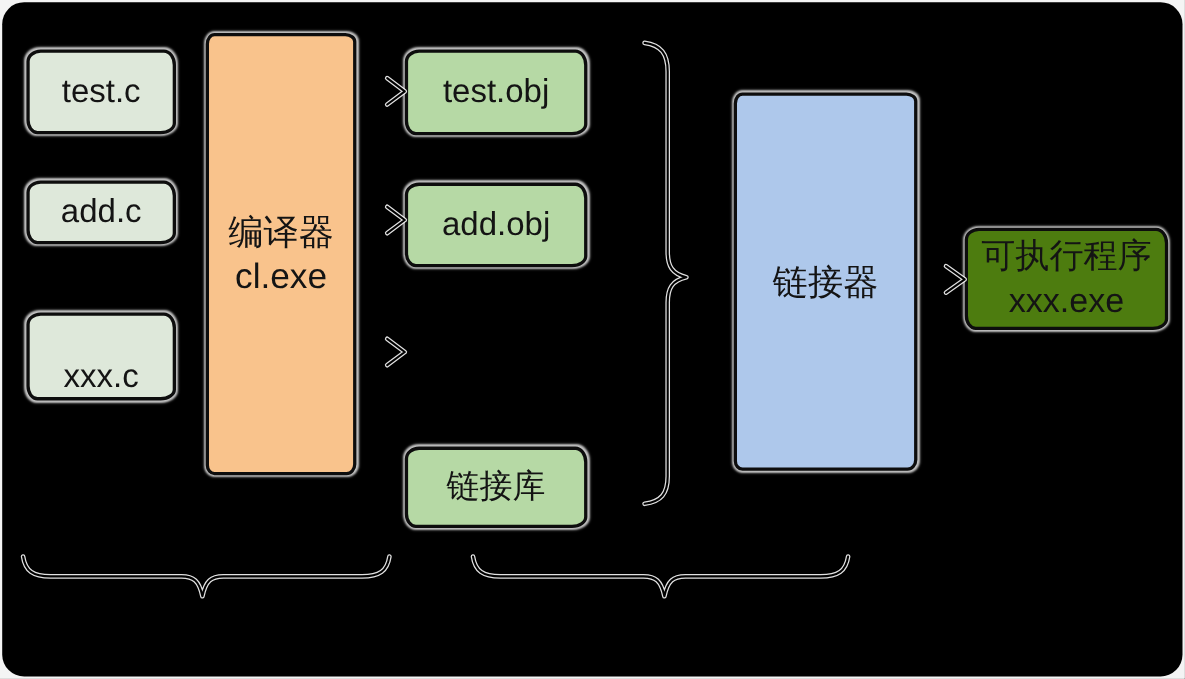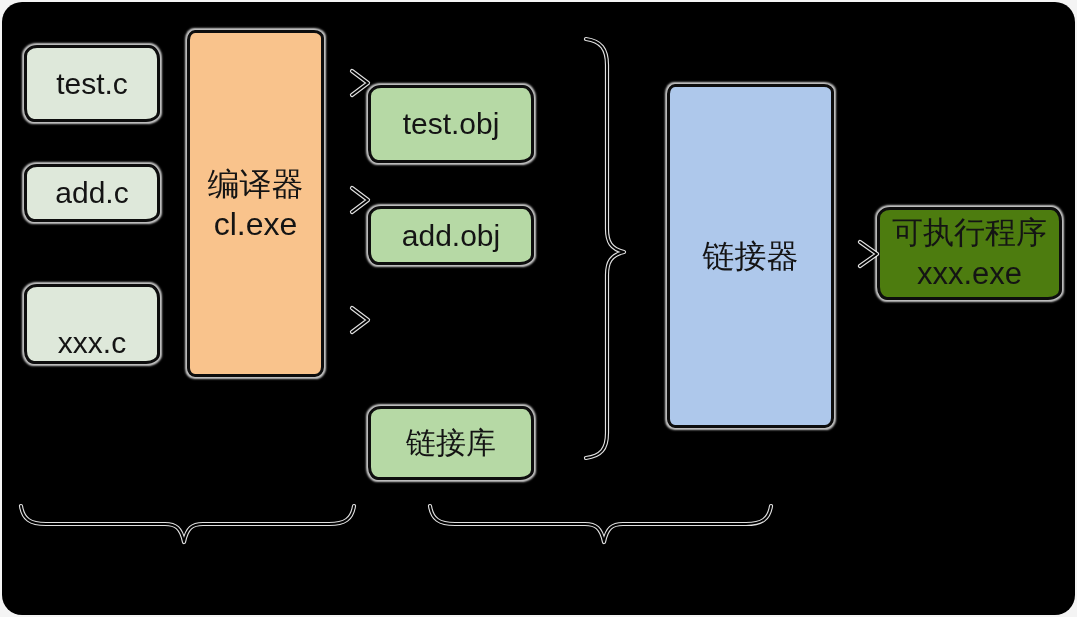--- a/index.html
+++ b/index.html
@@ -42,27 +42,27 @@
     text-align: center;
     line-height: 1.25;
   }
   .box .lbl { font-size: 30px; }
   .src-box  { background: #dee8da; left: 22px;  width: 136px; }
   .src-1 { top: 43px;  height: 77px; }
   .src-2 { top: 162px; height: 58px; }
   .src-3 { top: 282px; height: 80px; justify-content: flex-end; }
   .compiler-box {
     background: #f9c38c;
-    left: 185px; top: 28px; width: 137px; height: 347px;
+    left: 185px; top: 28px; width: 137px; height: 402px;
     font-size: 32px;
     border-radius: 8px 10px 9px 8px / 10px 8px 10px 9px;
   }
-  .obj-box { background: #b6d9a5; left: 366px; width: 166px; margin-top: 40px; }
+  .obj-box { background: #b6d9a5; left: 366px; width: 166px; }
   .obj-1 { top: 43px;  height: 78px; }
-  .obj-2 { top: 164px; height: 59px; }
+  .obj-2 { top: 164px; height: 77px; }
   .obj-3 { top: 284px; height: 77px; }
   .lib-box { background: #b6d9a5; left: 366px; top: 404px; width: 166px; height: 74px; }
   .linker-box {
     background: #aec8eb;
     left: 665px; top: 82px; width: 167px; height: 344px;
     font-size: 32px;
     border-radius: 8px 10px 9px 8px / 10px 8px 10px 9px;
   }
   .exe-box {
     background: #4d7c0f;

